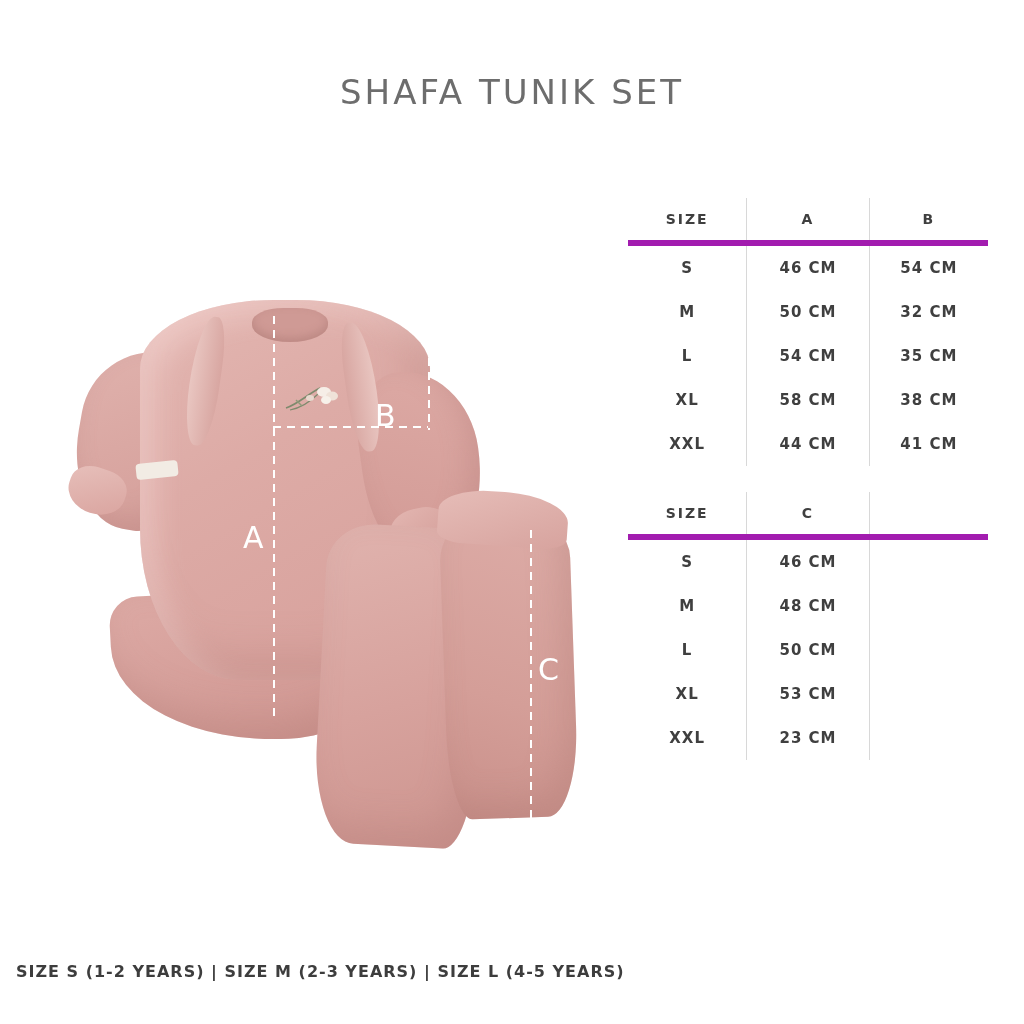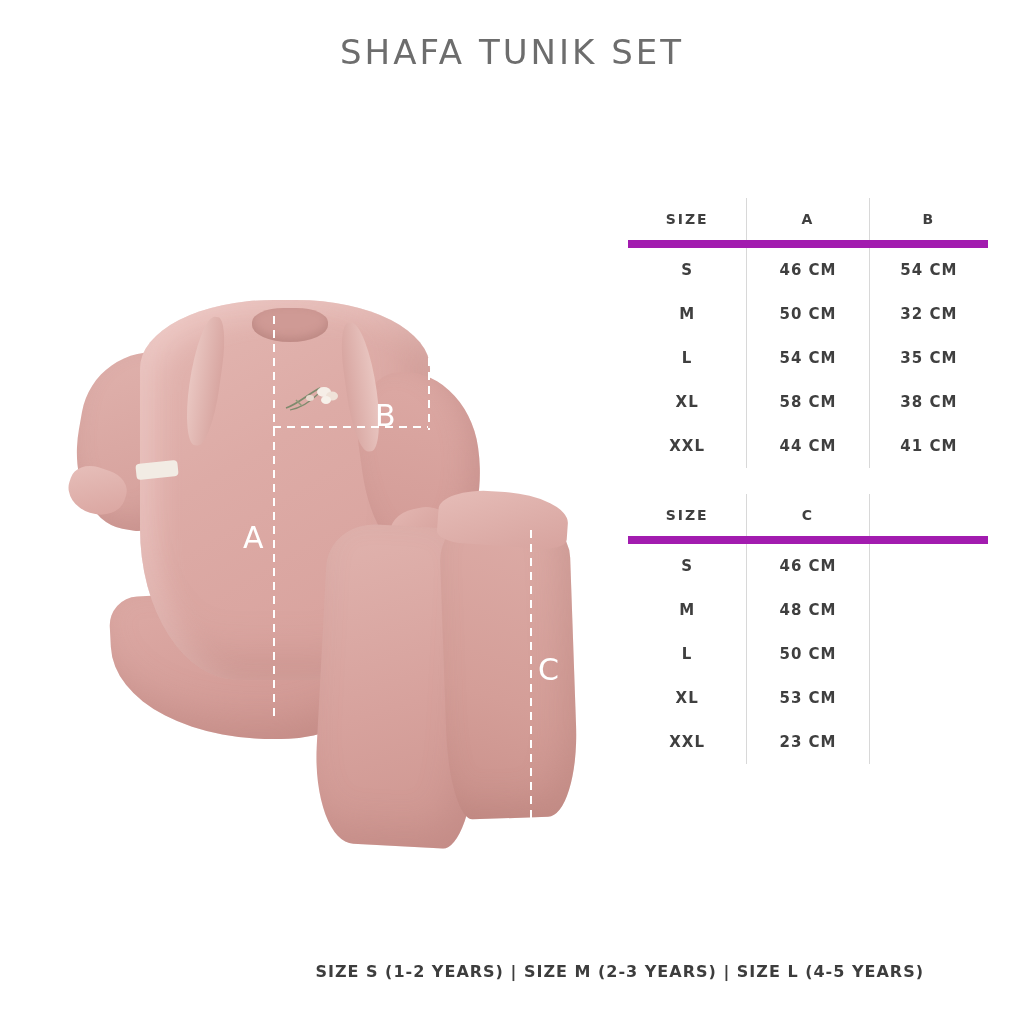--- a/index.html
+++ b/index.html
@@ -12,21 +12,21 @@
     height: 1024px;
     font-family: "Liberation Sans", sans-serif;
     color: #4a4a4a;
     position: relative;
     overflow: hidden;
   }
 
   
   .header {
     text-align: center;
-    padding-top: 32px;
+    padding-top: 72px;
   }
   .main-title {
     font-family: "DejaVu Sans", sans-serif;
     font-size: 34px;
     letter-spacing: 3px;
     color: #6d6d6d;
     font-weight: 400;
     margin: 0;
   }
   .brand {
@@ -256,36 +256,36 @@
     letter-spacing: 1px;
     color: #3f3f3f;
     padding: 13px 0;
     font-weight: bold;
   }
   th {
     font-size: 14px;
     letter-spacing: 2px;
   }
   .tbl thead tr {
-    border-bottom: 8px solid #a21caf;
+    border-bottom: 6px solid #a21caf;
   }
   .tbl th:nth-child(1), .tbl td:nth-child(1) { width: 33%; border-right: 1px solid #d8d8d8; }
   .tbl th:nth-child(2), .tbl td:nth-child(2) { width: 34%; border-right: 1px solid #d8d8d8; }
   .tbl th:nth-child(3), .tbl td:nth-child(3) { width: 33%; }
   .tbl2 th:nth-child(1), .tbl2 td:nth-child(1) { width: 33%; border-right: 1px solid #d8d8d8; }
   .tbl2 th:nth-child(2), .tbl2 td:nth-child(2) { width: 34%; border-right: 1px solid #d8d8d8; }
   .tbl2 th:nth-child(3), .tbl2 td:nth-child(3) { width: 33%; }
 
   
   .footer {
     position: absolute;
     bottom: 34px;
-    left: 4px;
+    left: 16px;
     width: 920px;
-    text-align: right;
+    text-align: left;
     font-family: "DejaVu Sans", sans-serif;
   }
   .footer div {
     font-size: 16px;
     font-weight: bold;
     letter-spacing: 1px;
     color: #3d3d3d;
     margin: 9px 0;
   }
 </style>

